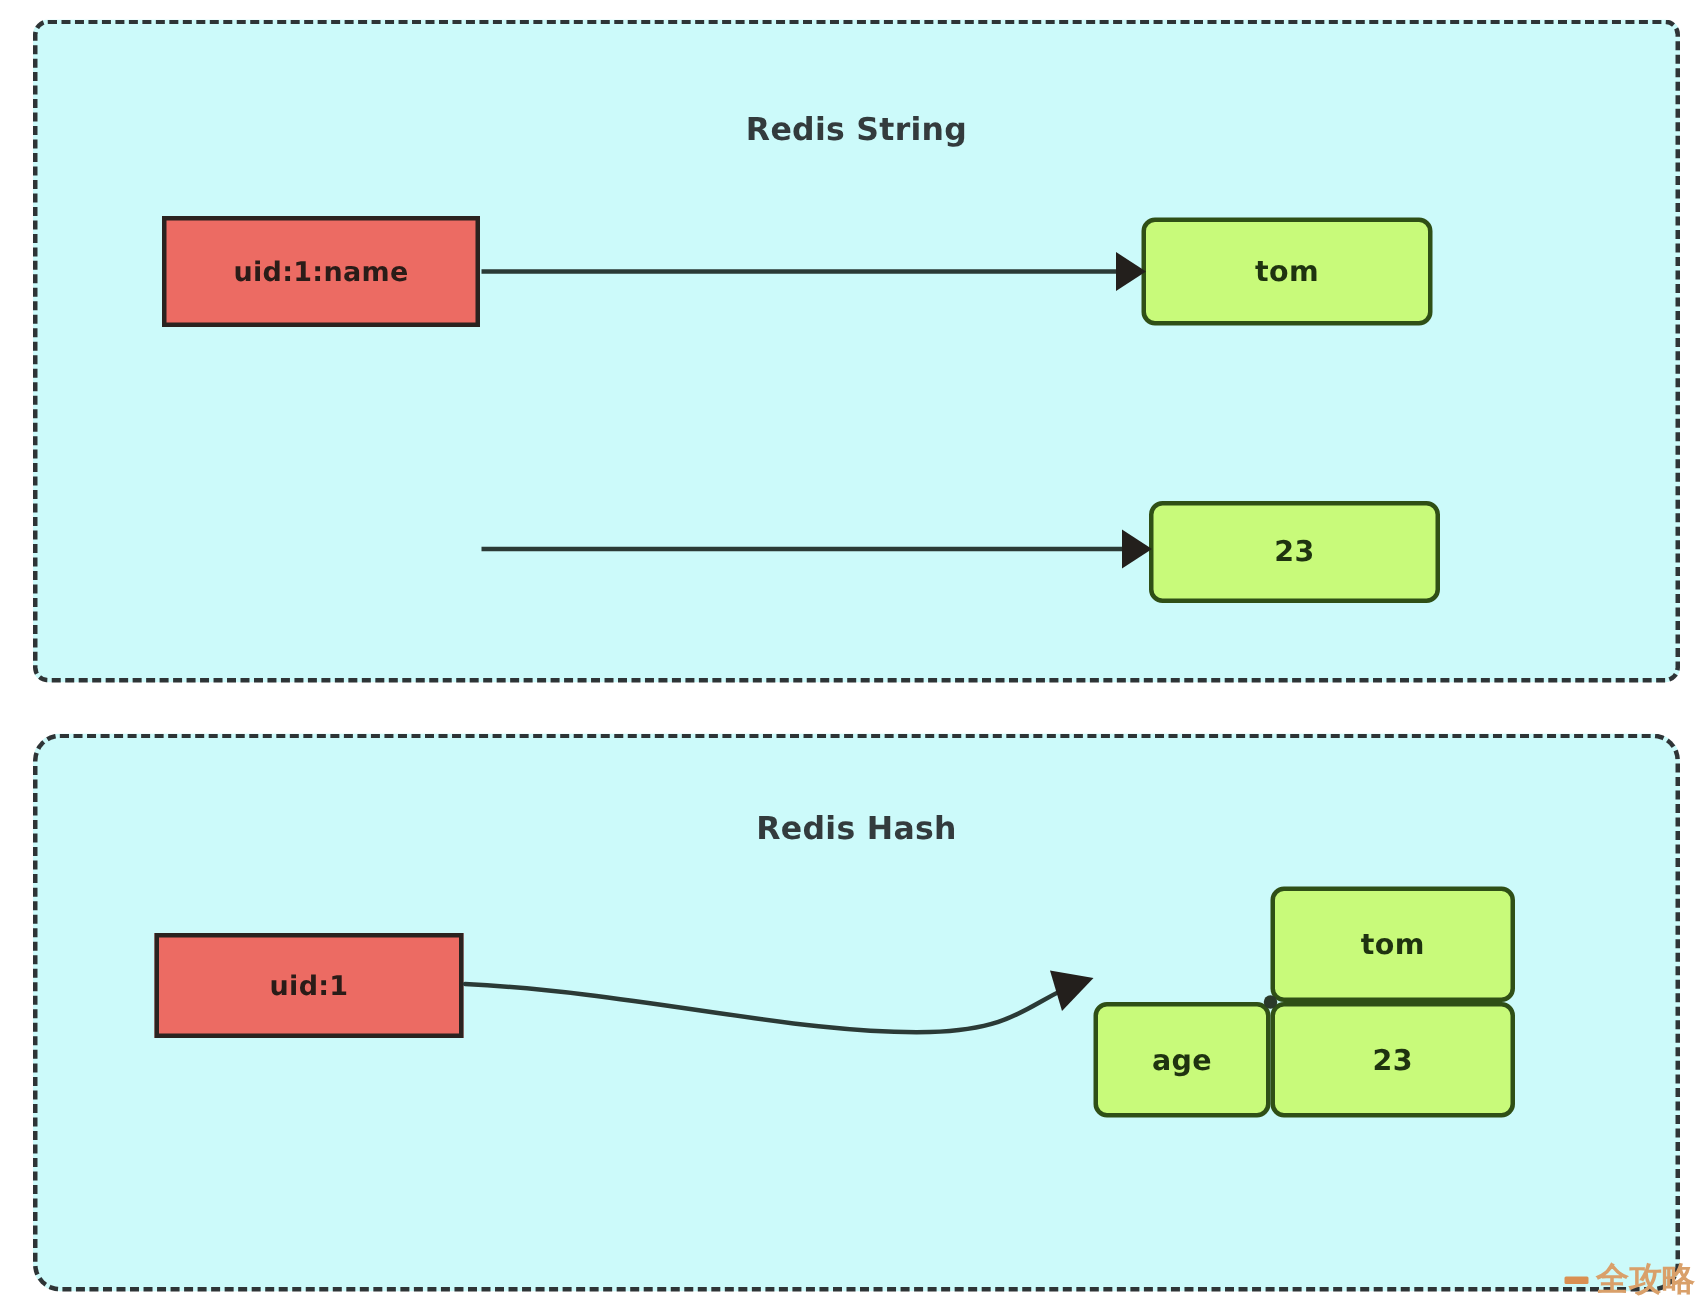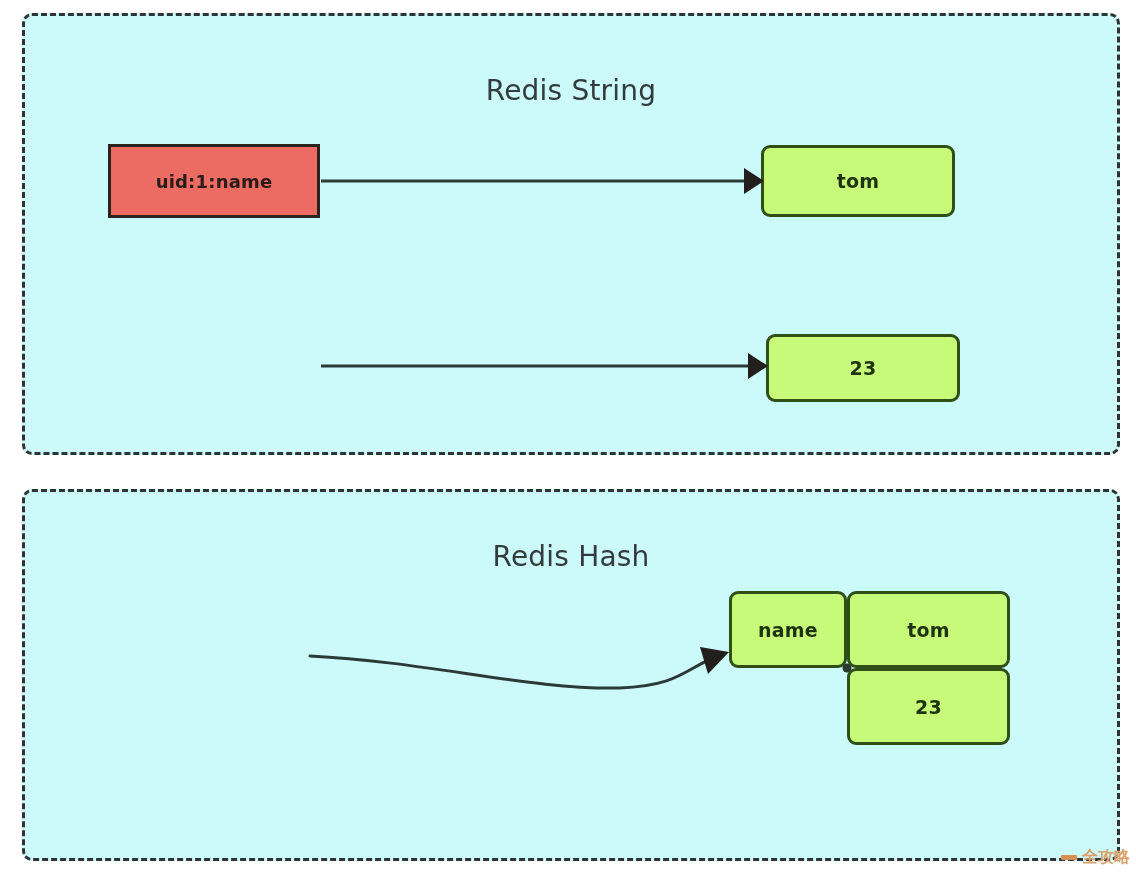--- a/index.html
+++ b/index.html
@@ -31,27 +31,28 @@
     left: 22px;
     top: 13px;
     width: 1098px;
     height: 442px;
   }
   #panel-hash {
     left: 22px;
     top: 489px;
     width: 1098px;
     height: 372px;
+    border-radius: 18px;
   }
   .panel-title {
     position: absolute;
     width: 100%;
     text-align: center;
-    font-size: 28px;
-    font-weight: normal;
+    font-size: 21px;
+    font-weight: bold;
     color: #333b3d;
     letter-spacing: 0.2px;
   }
   #title-string { top: 58px; }
   #title-hash  { top: 48px; }
 
   .key-box {
     position: absolute;
     background: #ec6b63;
     border: 3px solid #2a2320;
@@ -122,21 +123,21 @@
     align-items: center;
     gap: 5px;
   }
   .wm-dash {
     width: 16px;
     height: 5px;
     background: #d98f52;
     border-radius: 1px;
   }
   .wm-text {
-    font-size: 16px;
+    font-size: 22px;
     font-weight: bold;
     color: #d9a06a;
     letter-spacing: 0px;
     font-family: "DejaVu Sans", "Liberation Sans", sans-serif;
   }
 </style>
 </head>
 <body>
 
 <div id="canvas">
@@ -149,25 +150,26 @@
 
   <div class="val-box" id="val-tom">tom</div>
 
 
   <div class="val-box" id="val-23">23</div>
 
   <div class="panel" id="panel-hash">
     <div class="panel-title" id="title-hash">Redis Hash</div>
   </div>
 
+  <div class="key-box" id="key-uid-1">uid:1</div>
 
-  <div class="cell-box" id="cell-name">name</div>
 
   <div class="cell-box" id="cell-tom">tom</div>
 
+  <div class="cell-box" id="cell-age">age</div>
 
   <div class="cell-box" id="cell-23">23</div>
 
   <svg id="arrows" viewBox="0 0 1136 874">
 
     <g>
       <line x1="321" y1="181" x2="744" y2="181" stroke="#2b3a36" stroke-width="3"></line>
       <polygon points="744,168 744,194 764,181" fill="#231f1c"></polygon>
     </g>
 

